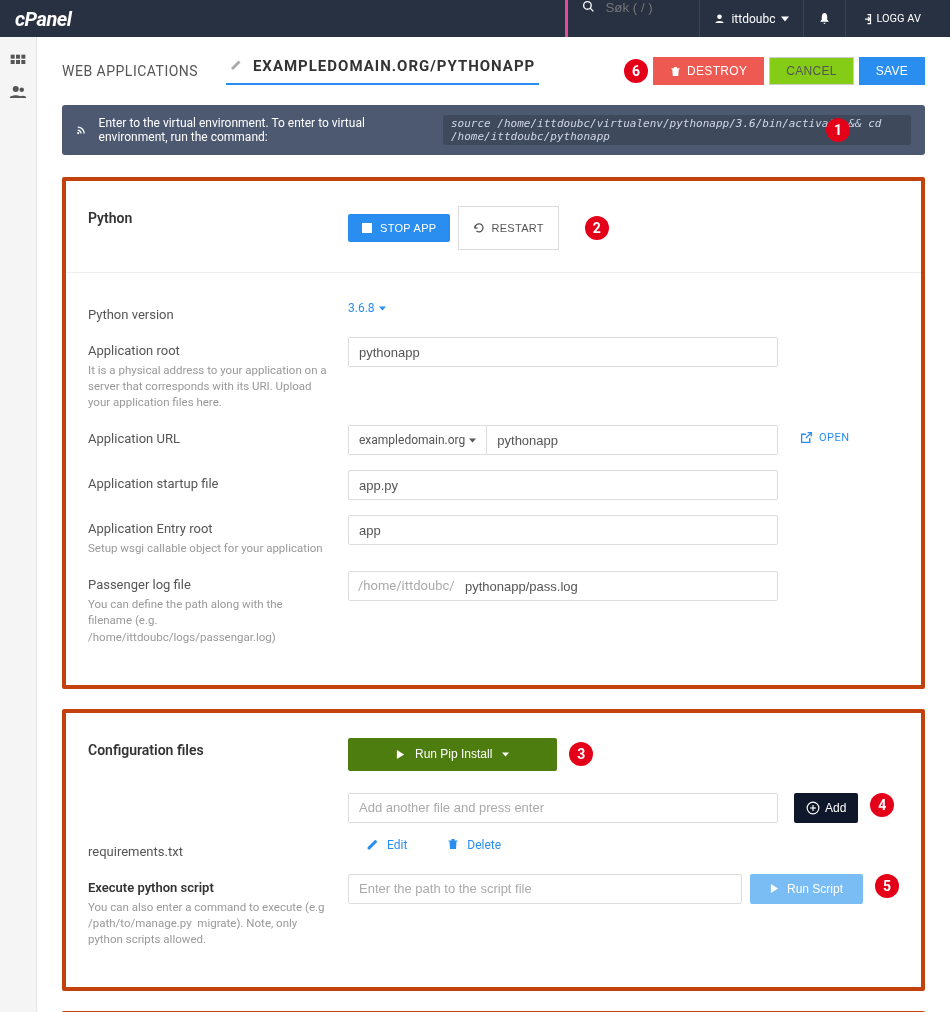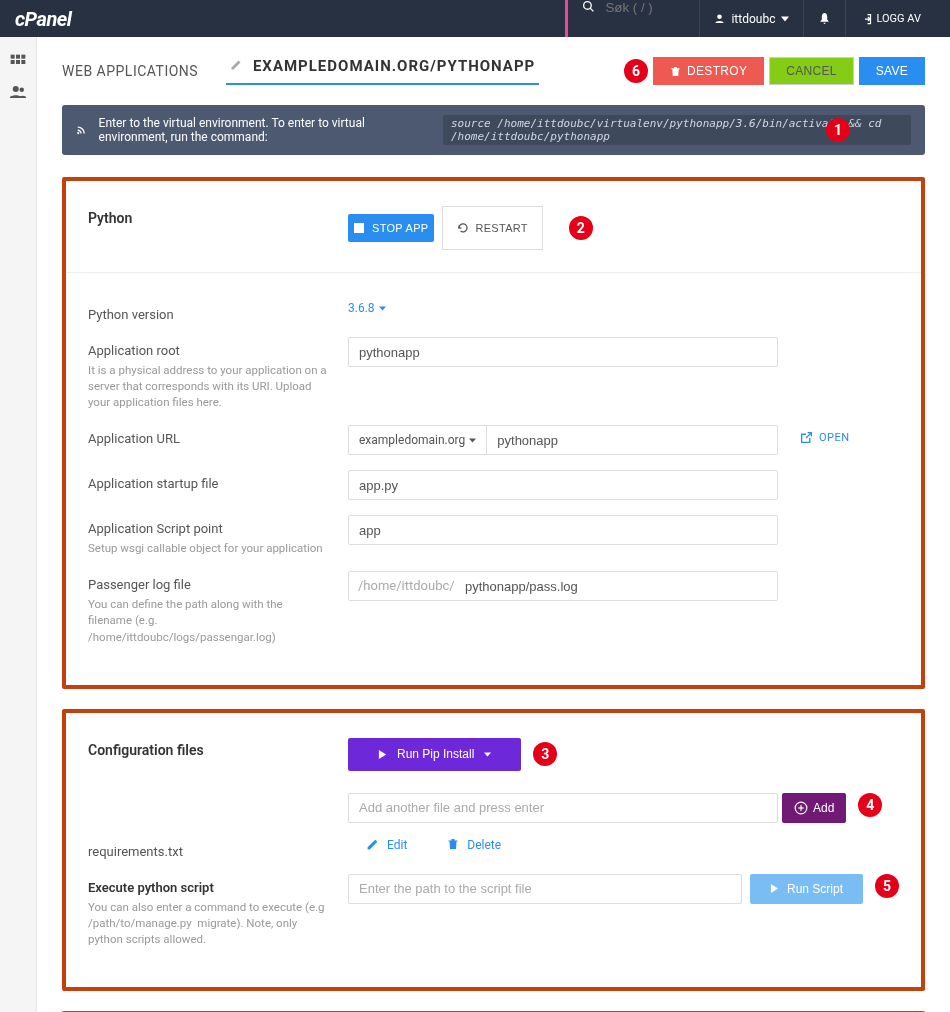--- a/index.html
+++ b/index.html
@@ -28,38 +28,38 @@
 .btn-save { background: #2a8ef0; color: #fff; }
 .marker { display: inline-flex; width: 24px; height: 24px; border-radius: 50%; background: #e50019; color: #fff; align-items: center; justify-content: center; font-weight: 700; font-size: 14px; }
 .info-bar { background: #4c5971; color: #fff; border-radius: 3px; padding: 10px 14px; display: flex; align-items: center; gap: 12px; font-size: 12px; margin-bottom: 22px; position: relative; }
 .info-bar .cmd { background: rgba(0,0,0,0.18); padding: 2px 8px; border-radius: 2px; font-family: monospace; font-size: 11px; color: #d0d7e6; font-style: italic; }
 .info-bar .marker { position: absolute; right: 75px; }
 .panel { border: 4px solid #c2410c; border-radius: 2px; padding: 25px 22px; margin-bottom: 20px; }
 .section-row { display: flex; align-items: flex-start; margin-bottom: 22px; }
 .section-label { width: 260px; font-size: 14px; font-weight: 600; color: #333; padding-top: 4px; }
 .divider { border-top: 1px solid #eee; margin: 10px -22px 28px -22px; }
 .controls { display: flex; align-items: center; gap: 8px; }
-.btn-stop { background: #2a8ef0; color: #fff; border: none; height: 28px; padding: 0 6px; font-size: 11px; display: inline-flex; align-items: center; gap: 8px; border-radius: 2px; letter-spacing: 0.3px; }
+.btn-stop { background: #2a8ef0; color: #fff; border: none; height: 28px; padding: 0 14px; font-size: 11px; display: inline-flex; align-items: center; gap: 8px; border-radius: 2px; letter-spacing: 0.3px; }
 .btn-restart { background: #fff; border: 1px solid #ddd; height: 44px; padding: 0 14px; font-size: 11px; display: inline-flex; align-items: center; gap: 6px; color: #555; letter-spacing: 0.3px; }
 .form-row { display: flex; align-items: flex-start; margin-bottom: 15px; }
 .form-label { width: 260px; font-size: 13px; color: #555; padding-top: 6px; }
 .form-label .sub { font-size: 11.5px; color: #999; display: block; margin-top: 4px; line-height: 1.4; max-width: 240px; }
 .form-control-wrap { flex: 1; max-width: 430px; }
 .form-input { width: 100%; height: 30px; border: 1px solid #ddd; border-radius: 2px; padding: 0 10px; font-size: 13px; color: #555; outline: none; }
 .form-input::placeholder { color: #aaa; }
 .link-text { color: #2a8ef0; font-size: 12px; display: inline-flex; align-items: center; gap: 4px; }
 .url-combo { display: flex; width: 100%; }
 .url-select { border: 1px solid #ddd; border-radius: 2px 0 0 2px; padding: 0 10px; height: 30px; display: flex; align-items: center; gap: 4px; font-size: 12px; color: #555; }
 .url-input { flex: 1; border: 1px solid #ddd; border-left: none; border-radius: 0 2px 2px 0; height: 30px; padding: 0 10px; font-size: 13px; color: #555; outline: none; }
 .open-link { margin-left: 22px; color: #2a8ef0; font-size: 11px; display: flex; align-items: center; gap: 6px; letter-spacing: 0.5px; padding-top: 6px; }
 .log-input { position: relative; }
 .log-prefix { position: absolute; left: 10px; top: 7px; color: #aaa; font-size: 13px; }
 .log-input input { padding-left: 116px; }
-.btn-pip { background: #6d28d9; color: #fff; border: none; height: 33px; padding: 0 30px; font-size: 12px; display: inline-flex; align-items: center; gap: 10px; border-radius: 2px; }
-.btn-add { background: #701a75; color: #fff; border: none; height: 30px; padding: 0 12px; font-size: 12px; display: inline-flex; align-items: center; gap: 5px; border-radius: 2px; margin-left: 4px; }
+.btn-pip { background: #4d7c0f; color: #fff; border: none; height: 33px; padding: 0 48px; font-size: 12px; display: inline-flex; align-items: center; gap: 10px; border-radius: 2px; }
+.btn-add { background: #0f172a; color: #fff; border: none; height: 30px; padding: 0 12px; font-size: 12px; display: inline-flex; align-items: center; gap: 5px; border-radius: 2px; margin-left: 16px; }
 .btn-run { background: #7abdf4; color: #fff; border: none; height: 30px; padding: 0 20px; font-size: 12px; display: inline-flex; align-items: center; gap: 8px; border-radius: 2px; margin-left: 8px; }
 .file-actions { display: flex; align-items: center; gap: 40px; color: #2a8ef0; font-size: 12px; padding-left: 18px; }
 .file-action { display: flex; align-items: flex-start; gap: 8px; cursor: pointer; }
 svg { display: inline-block; }
 .section-right { flex: 1; display: flex; align-items: center; }
 </style>
 </head>
 <body>
 
 <div class="topbar">
@@ -220,21 +220,21 @@
 
       <div class="form-row">
         <div class="form-label">Application startup file</div>
         <div class="form-control-wrap">
           <input class="form-input" value="app.py" style="">
         </div>
       </div>
 
       <div class="form-row">
         <div class="form-label">
-          <span>Application Script point</span>
+          <span>Application Entry root</span>
           <span class="sub">Setup wsgi callable object for your application</span>
         </div>
         <div class="form-control-wrap">
           <input class="form-input" value="app" style="">
         </div>
       </div>
 
       <div class="form-row">
         <div class="form-label">
           <span>Passenger log file</span>

